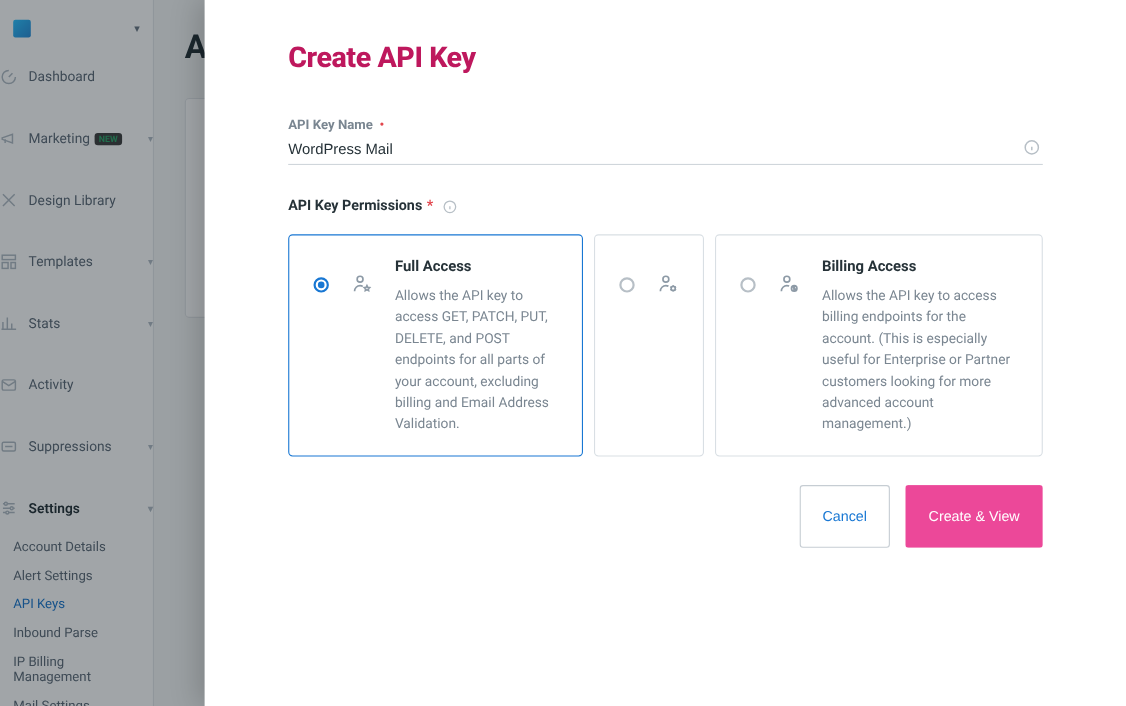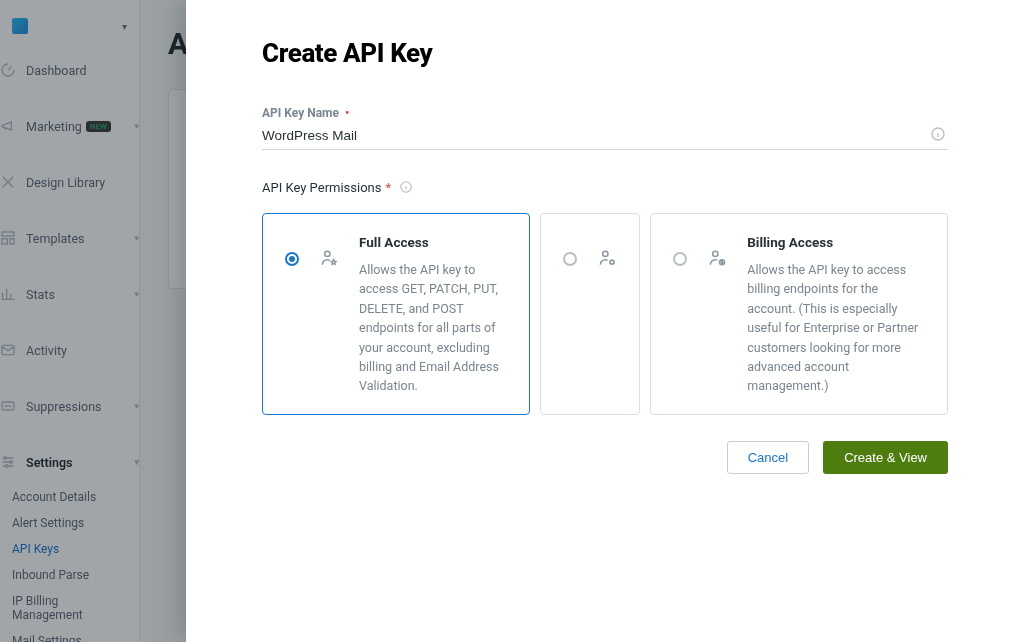--- a/index.html
+++ b/index.html
@@ -22,42 +22,42 @@
   .sublist li.active { color:#1d77cc; }
   .main { flex:1; padding:26px 0 0 28px; }
   .page-title { font-size:30px; font-weight:700; color:#263238; letter-spacing:-0.5px; }
   .card-placeholder { margin-top:28px; width:640px; height:200px; background:#ffffff; border:1px solid #e3e6e8; border-radius:4px; }
 
   
   .scrim { position:absolute; inset:0; background:rgba(10,20,30,0.38); }
 
   
   .modal { position:absolute; top:0; right:0; bottom:0; left:186px; background:#ffffff; box-shadow:-6px 0 24px rgba(0,0,0,0.18); padding:38px 76px 30px 76px; display:flex; flex-direction:column; }
-  .modal h1 { font-size:26px; font-weight:800; color:#000000; letter-spacing:-0.4px; margin-bottom:38px; }
+  .modal h1 { font-size:26px; font-weight:800; color:#be185d; letter-spacing:-0.4px; margin-bottom:38px; }
   .field-label { font-size:12px; color:#7a8691; display:flex; align-items:center; gap:6px;font-weight:bold; }
   .req { color:#e2464d; }
   .text-input { width:100%; border:none; border-bottom:1px solid #d0d6db; padding:6px 26px 6px 0; font-size:13.5px; color:#263238; outline:none; background:transparent; }
   .input-wrap { position:relative; margin-top:2px; }
   .input-info { position:absolute; right:2px; top:4px; color:#b7bfc6; }
-  .perm-label { font-size:13px; font-weight:400; color:#263238; margin-top:30px; display:flex; align-items:flex-start; gap:4px; }
+  .perm-label { font-size:13px; font-weight:700; color:#263238; margin-top:30px; display:flex; align-items:flex-end; gap:4px; }
   .perm-label .info { color:#b7bfc6; margin-left:4px; display:inline-flex; }
   .options { margin-top:18px; display:flex; flex-direction:row; gap:10px; }
   .opt { border:1px solid #d9dfe4; border-radius:4px; padding:20px 22px 18px 22px; display:flex; align-items:flex-start; gap:20px; cursor:pointer; }
   .opt.selected { border-color:#1877d3; }
   .radio { width:14px; height:14px; border:2px solid #b7bfc6; border-radius:50%; margin-top:18px; flex:0 0 auto; position:relative; }
   .opt.selected .radio { border-color:#1877d3; }
   .opt.selected .radio::after { content:""; position:absolute; inset:2px; border-radius:50%; background:#1877d3; }
   .opt .oicon { width:20px; height:20px; margin-top:14px; flex:0 0 auto; color:#8d9aa6; }
   .opt .body { flex:1; }
   .opt .title { font-size:13.5px; font-weight:700; color:#263238; margin-bottom:10px; }
   .opt .desc { font-size:12.5px; color:#7a8691; line-height:1.55; }
   .actions { margin-top:26px; display:flex; justify-content:flex-end; gap:14px; }
-  .btn { font-size:13px; padding:8px 20px; border-radius:3px; cursor:pointer; border:1px solid transparent; }
+  .btn { font-size:13px; padding:20px 20px; border-radius:3px; cursor:pointer; border:1px solid transparent; }
   .btn.secondary { background:#fff; color:#1877d3; border-color:#c6cdd3; }
-  .btn.primary { background:#4d7c0f; color:#fff;text-align:right; }
+  .btn.primary { background:#ec4899; color:#fff;text-align:right; }
   svg { display:block; }
 </style>
 </head>
 <body>
 
 <div class="app">
   <aside class="sidebar">
     <div class="brand">
       <span class="logo"></span>
       <span class="chev">▾</span>

